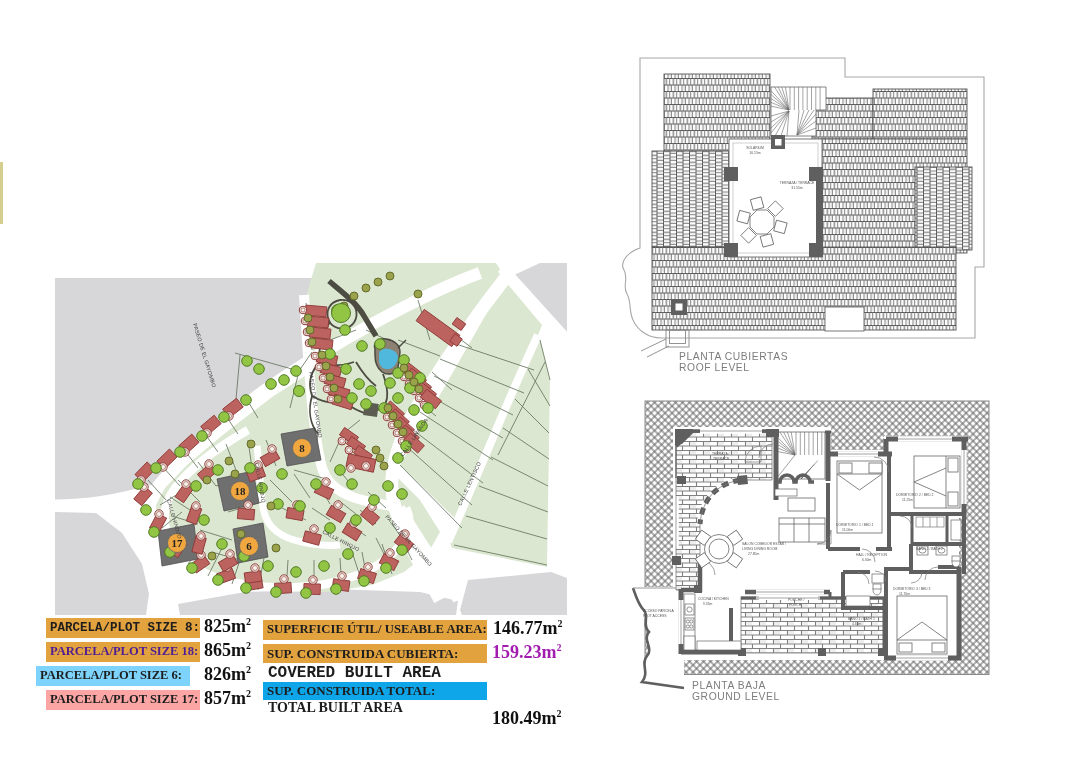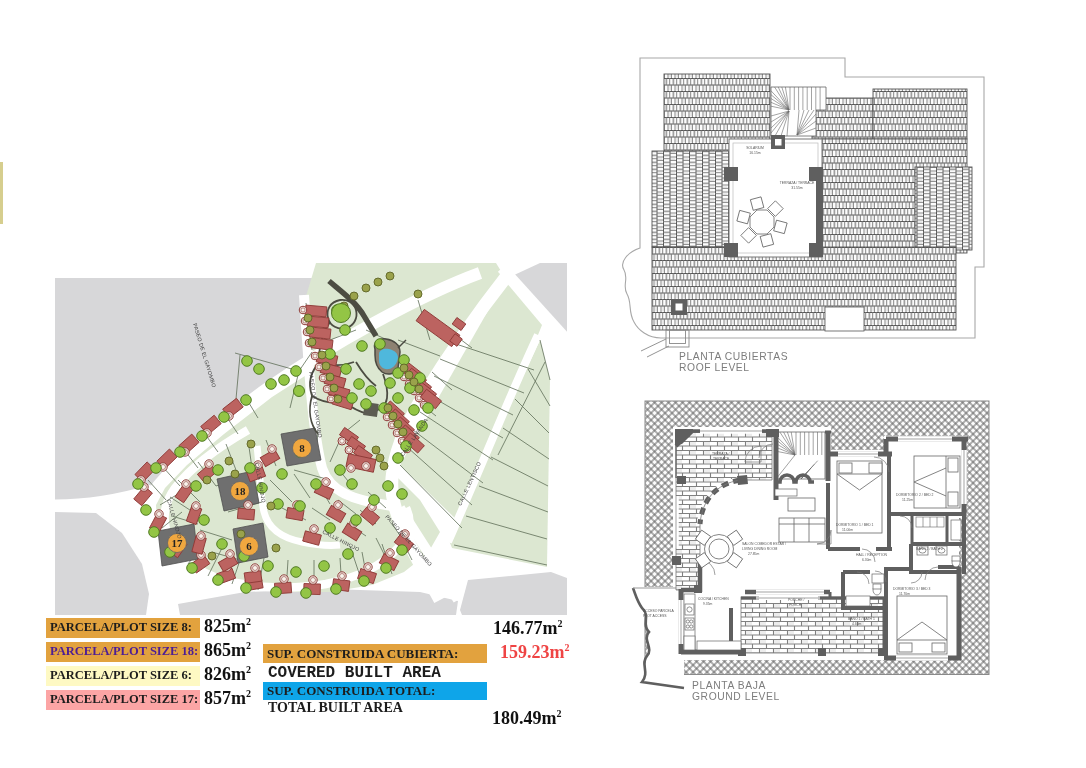--- a/index.html
+++ b/index.html
@@ -761,38 +761,41 @@
         <text x="852" y="625" font-size="3.4" fill="#555" font-family="Liberation Sans,sans-serif">4.60m</text>
         <text x="788" y="601" font-size="3.4" fill="#555" font-family="Liberation Sans,sans-serif">PORCHE /</text>
         <text x="789" y="606" font-size="3.4" fill="#555" font-family="Liberation Sans,sans-serif">PORCH</text>
         <text x="712" y="455" font-size="3.4" fill="#555" font-family="Liberation Sans,sans-serif">TERRAZA /</text>
         <text x="713" y="460" font-size="3.4" fill="#555" font-family="Liberation Sans,sans-serif">TERRACE</text>
         <text x="692" y="689" font-size="10.3" fill="#7d7d7d" font-family="Liberation Sans,sans-serif" letter-spacing="0.6">PLANTA BAJA</text>
         <text x="692" y="700" font-size="10.3" fill="#7d7d7d" font-family="Liberation Sans,sans-serif" letter-spacing="0.6">GROUND LEVEL</text>
       </g>
 </svg>
 <div style="position:absolute;left:46px;top:618px;width:154px;height:20px;background:#e2a23e;">
-      <span style="position:absolute;left:4px;top:50%;transform:translateY(-52%);font-family:Liberation Serif, serif;font-weight:bold;font-size:12.5px;color:#1d1d1d;white-space:nowrap;">PARCELA/PLOT SIZE 8:</span>
+      <span style="position:absolute;left:4px;top:50%;transform:translateY(-52%);font-family:Liberation Mono, monospace;font-weight:bold;font-size:12.5px;color:#1d1d1d;white-space:nowrap;">PARCELA/PLOT SIZE 8:</span>
     </div>
     <div style="position:absolute;left:204px;top:616px;font-family:'Liberation Serif',serif;font-weight:bold;font-size:18px;color:#111;white-space:nowrap;">825m<span style="font-size:10px;vertical-align:super;">2</span></div>
     <div style="position:absolute;left:46px;top:642px;width:154px;height:20px;background:#e2a23e;">
       <span style="position:absolute;left:4px;top:50%;transform:translateY(-52%);font-family:'Liberation Serif',serif;font-weight:bold;font-size:12.5px;color:#4c1d95;white-space:nowrap;">PARCELA/PLOT SIZE 18:</span>
     </div>
     <div style="position:absolute;left:204px;top:640px;font-family:'Liberation Serif',serif;font-weight:bold;font-size:18px;color:#111;white-space:nowrap;">865m<span style="font-size:10px;vertical-align:super;">2</span></div>
-    <div style="position:absolute;left:46px;top:666px;width:154px;height:20px;background:#fef9c3;">
+    <div style="position:absolute;left:36px;top:666px;width:154px;height:20px;background:#7dd3fc;">
       <span style="position:absolute;left:4px;top:50%;transform:translateY(-52%);font-family:'Liberation Serif',serif;font-weight:bold;font-size:12.5px;color:#1d1d1d;white-space:nowrap;">PARCELA/PLOT SIZE 6:</span>
     </div>
     <div style="position:absolute;left:204px;top:664px;font-family:'Liberation Serif',serif;font-weight:bold;font-size:18px;color:#111;white-space:nowrap;">826m<span style="font-size:10px;vertical-align:super;">2</span></div>
     <div style="position:absolute;left:46px;top:690px;width:154px;height:20px;background:#fca5a5;">
       <span style="position:absolute;left:4px;top:50%;transform:translateY(-52%);font-family:'Liberation Serif',serif;font-weight:bold;font-size:12.5px;color:#1d1d1d;white-space:nowrap;">PARCELA/PLOT SIZE 17:</span>
     </div>
     <div style="position:absolute;left:204px;top:688px;font-family:'Liberation Serif',serif;font-weight:bold;font-size:18px;color:#111;white-space:nowrap;">857m<span style="font-size:10px;vertical-align:super;">2</span></div>
+    <div style="position:absolute;left:263px;top:620px;width:224px;height:20px;background:#e2a23e;">
+      <span style="position:absolute;left:4px;top:50%;transform:translateY(-52%);font-family:'Liberation Serif',serif;font-weight:bold;font-size:12.7px;color:#1d1d1d;white-space:nowrap;">SUPERFICIE ÚTIL/ USEABLE AREA:</span>
+    </div>
     <div style="position:absolute;left:493px;top:618px;font-family:'Liberation Serif',serif;font-weight:bold;font-size:18px;color:#111;white-space:nowrap;">146.77m<span style="font-size:10px;vertical-align:super;">2</span></div>
     <div style="position:absolute;left:263px;top:644px;width:224px;height:19px;background:#e2a23e;">
       <span style="position:absolute;left:4px;top:50%;transform:translateY(-52%);font-family:'Liberation Serif',serif;font-weight:bold;font-size:13px;color:#1d1d1d;white-space:nowrap;">SUP. CONSTRUIDA CUBIERTA:</span>
     </div>
-    <div style="position:absolute;left:492px;top:642px;font-family:'Liberation Serif',serif;font-weight:bold;font-size:18px;color:#ef4444;white-space:nowrap;margin-left:8px;">159.23m<span style="font-size:10px;vertical-align:super;">2</span></div>
+    <div style="position:absolute;left:492px;top:642px;font-family:'Liberation Serif',serif;font-weight:bold;font-size:18px;color:#a21caf;white-space:nowrap;">159.23m<span style="font-size:10px;vertical-align:super;">2</span></div>
     <div style="position:absolute;left:268px;top:664px;font-family:Liberation Mono, monospace;font-weight:bold;font-size:16px;color:#1d1d1d;">COVERED BUILT AREA</div>
     <div style="position:absolute;left:263px;top:682px;width:224px;height:18px;background:#0ea5e9;">
       <span style="position:absolute;left:4px;top:50%;transform:translateY(-52%);font-family:'Liberation Serif',serif;font-weight:bold;font-size:13px;color:#1d1d1d;white-space:nowrap;">SUP. CONSTRUIDA TOTAL:</span>
     </div>
     <div style="position:absolute;left:492px;top:708px;font-family:'Liberation Serif',serif;font-weight:bold;font-size:18px;color:#111;white-space:nowrap;">180.49m<span style="font-size:10px;vertical-align:super;">2</span></div>
     <div style="position:absolute;left:268px;top:700px;font-family:'Liberation Serif',serif;font-weight:bold;font-size:14px;color:#1d1d1d;">TOTAL BUILT AREA</div>
 </div>
 </body></html>

